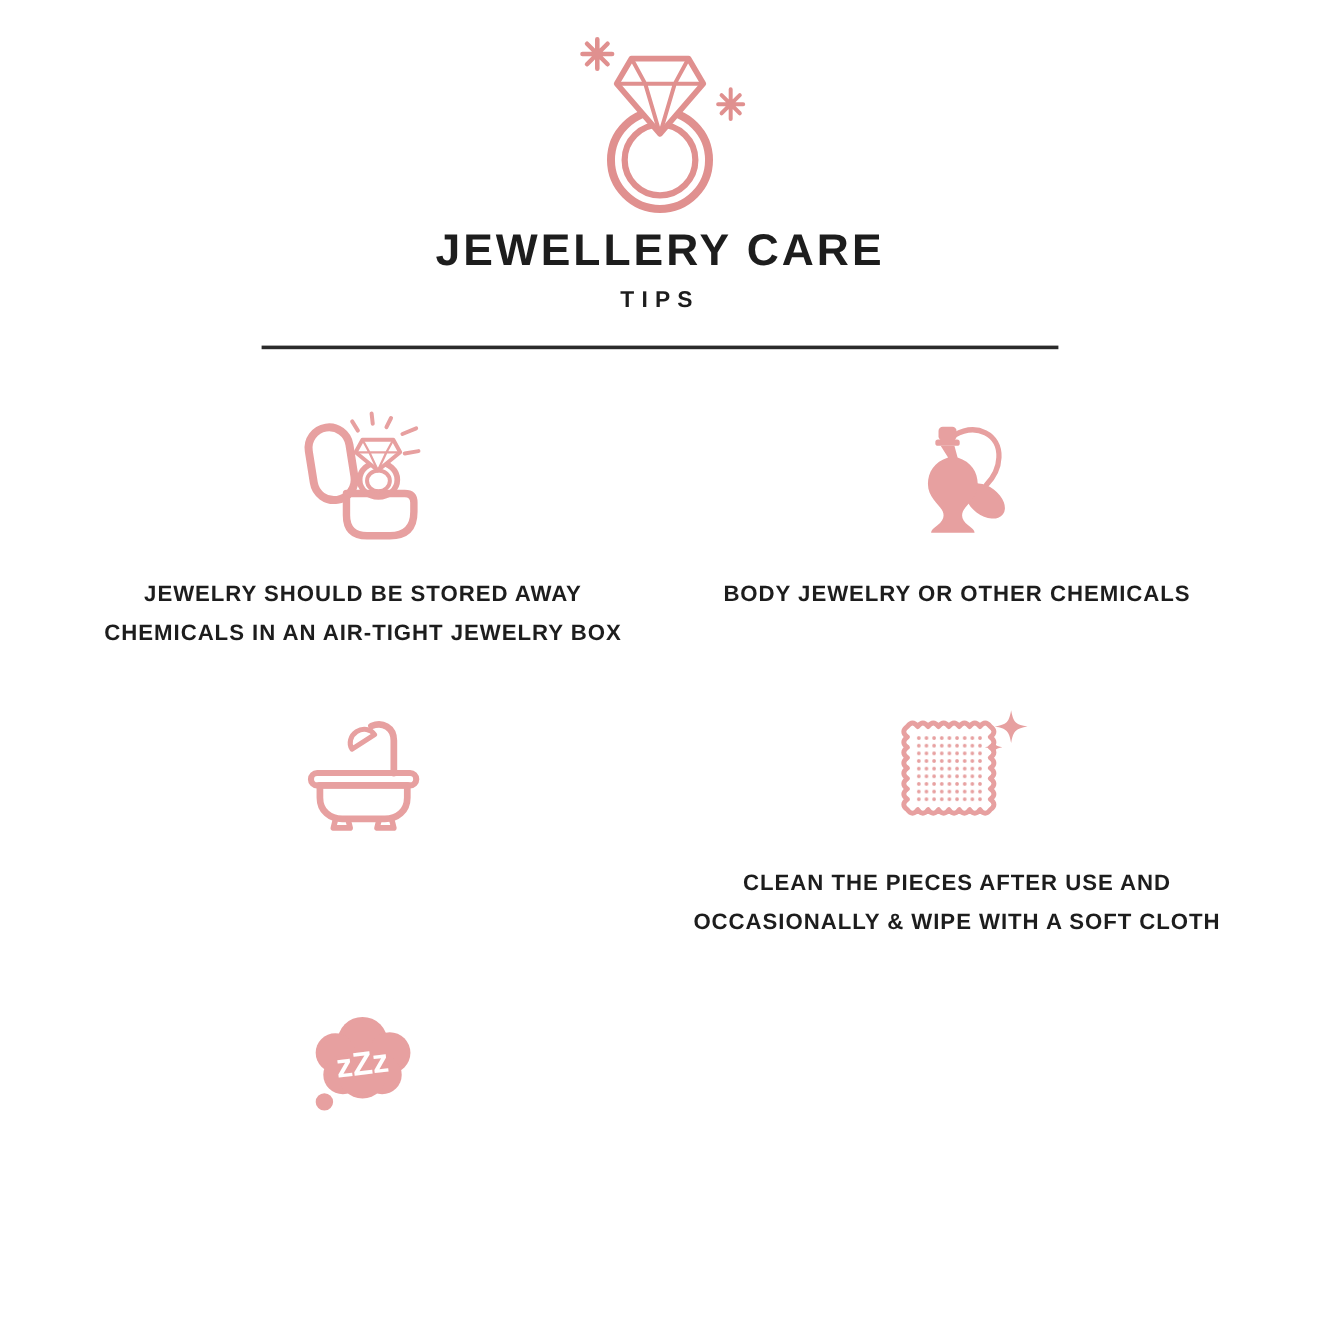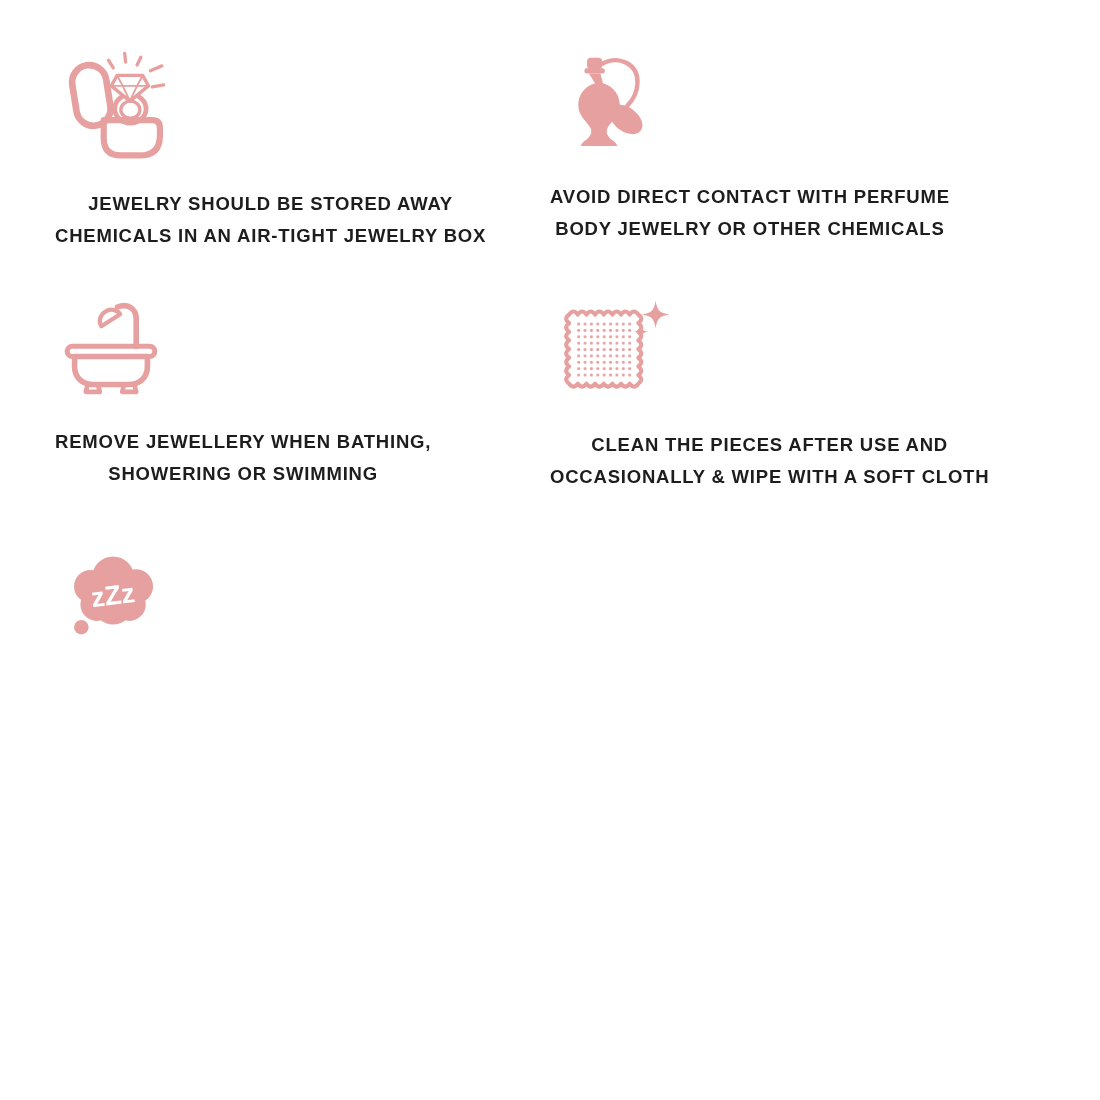--- a/index.html
+++ b/index.html
@@ -14,34 +14,53 @@
     margin-top:12px; font-size:37px; font-weight:800; letter-spacing:2.5px;
     color:var(--text-dark,#1d1d1d); line-height:1;
   }
   .subtitle {
     margin-top:14px; font-size:19px; font-weight:700; letter-spacing:6px;
     color:var(--text-dark,#1d1d1d); line-height:1;
   }
   .divider { width:664px; height:3px; margin:28px auto 0; background:var(--divider-dark,#2b2b2b); }
   .tips-grid { width:990px; margin:0 auto; display:grid; grid-template-columns:1fr 1fr; }
   .tip { height:245px; padding-top:50px; box-sizing:border-box;
-         display:flex; flex-direction:column; align-items:flex-start; }
+         display:flex; flex-direction:column; align-items:center; }
   .tip-icon { height:114px; display:flex; align-items:flex-end; justify-content:center;
               color:var(--accent-pink,#e7a0a0); }
   .tip-text {
     margin-top:24px; text-align:center; font-size:18.5px; font-weight:700;
     letter-spacing:0.8px; line-height:32px; color:var(--text-dark,#1d1d1d);
   }
   .cloud-zzz { font-family:"Liberation Sans", sans-serif; font-weight:800; font-size:30px; }
 </style>
 </head>
 <body>
 
 <div class="page">
 
+  <div class="header">
+    <div class="header-icon">
+      <svg width="158" height="152" viewBox="0 0 160 160" fill="none" stroke="currentColor" stroke-linecap="round" stroke-linejoin="round">
+        <g>
+          <path d="M25,7 L25,33 M12,20 L38,20 M16,11 L34,29 M34,11 L16,29" stroke-width="4"></path>
+        </g>
+        <g>
+          <path d="M142,51 L142,77 M131,64 L153,64 M134,56 L150,72 M150,56 L134,72" stroke-width="3.5"></path>
+        </g>
+        <circle cx="80" cy="113" r="43" stroke-width="7"></circle>
+        <circle cx="80" cy="113" r="31" stroke-width="5.5"></circle>
+        <path d="M55,24 H105 L118,46 L80,90 L42,46 Z" fill="#ffffff" stroke-width="5"></path>
+        <path d="M42,46 H118 M55,24 L67,46 M105,24 L93,46 M67,46 L80,90 M93,46 L80,90" stroke-width="3.5"></path>
+      </svg>
+    </div>
+    <div class="title">JEWELLERY CARE</div>
+    <div class="subtitle">TIPS</div>
+    <div class="divider"></div>
+  </div>
 
   <div class="tips-grid">
 
     <div class="tip">
       <div class="tip-icon">
         <svg width="126" height="120" viewBox="0 0 132 126" fill="none" stroke="currentColor" stroke-linecap="round" stroke-linejoin="round">
           <rect x="20" y="22" width="36" height="64" rx="18" stroke-width="7" transform="rotate(-9 38 54)"></rect>
           <path d="M51,80 L102,80 Q110,80 110,88 L110,96 Q110,117 89,117 L69,117 Q51,117 51,99 Z" stroke-width="6.5"></path>
           <ellipse cx="79" cy="68" rx="16.5" ry="15" stroke-width="5"></ellipse>
           <ellipse cx="79" cy="69" rx="10" ry="9" stroke-width="3.5"></ellipse>
@@ -61,41 +80,36 @@
       <div class="tip-icon">
         <svg width="106" height="106" viewBox="0 0 120 115" fill="none" stroke="none">
           <path d="M57,13 C78,1 100,12 99,34 C98.5,47 92,55 87,60" stroke="currentColor" stroke-width="5" stroke-linecap="round"></path>
           <ellipse cx="86" cy="75" rx="21" ry="13.5" transform="rotate(37 86 75)" fill="currentColor"></ellipse>
           <rect x="42" y="5" width="17" height="13" rx="4" fill="currentColor"></rect>
           <rect x="39" y="17" width="23" height="6" rx="2.5" fill="currentColor"></rect>
           <path d="M44,23 h13 l3,11 c13,4 19,14 19,25 c0,13 -11,19 -14,26 c-2,5 0,9 5,13 c4,3 6,5 6,7 h-41 c0,-2 2,-4 6,-7 c5,-4 7,-8 5,-13 c-3,-7 -14,-13 -14,-26 c0,-11 6,-21 19,-25 z" fill="currentColor"></path>
         </svg>
       </div>
       <div class="tip-text">
-        <div>AVOID DIRECT CONTACT WITH PERFUME</div>
         <div>BODY JEWELRY OR OTHER CHEMICALS</div>
       </div>
     </div>
 
     <div class="tip">
       <div class="tip-icon">
         <svg width="112" height="106" viewBox="0 0 120 112" fill="none" stroke="currentColor" stroke-linecap="round" stroke-linejoin="round">
           <path d="M87,53 L87,24 C87,12 77,7 67,11" stroke-width="6"></path>
           <g transform="rotate(-33 57 21)">
             <path d="M45,26 a12,11 0 0 1 24,0 z" stroke-width="4.5"></path>
           </g>
           <rect x="13" y="53" width="94" height="11" rx="5.5" stroke-width="5.5"></rect>
           <path d="M21,64 L99,64 L99,75 C99,87 90,94 79,94 L41,94 C30,94 21,87 21,75 Z" stroke-width="6"></path>
           <path d="M35,94 L33,102 L48,102 L46,94" stroke-width="5"></path>
           <path d="M74,94 L72,102 L87,102 L85,94" stroke-width="5"></path>
         </svg>
-      </div>
-      <div class="tip-text">
-        <div>REMOVE JEWELLERY WHEN BATHING,</div>
-        <div>SHOWERING OR SWIMMING</div>
       </div>
     </div>
 
     <div class="tip">
       <div class="tip-icon">
         <svg width="122" height="110" viewBox="0 0 134 120" fill="none" stroke="none">
           <defs>
             <pattern id="clothdots" width="7" height="7" patternUnits="userSpaceOnUse">
               <circle cx="3.5" cy="3.5" r="1.7" fill="currentColor"></circle>
             </pattern>

